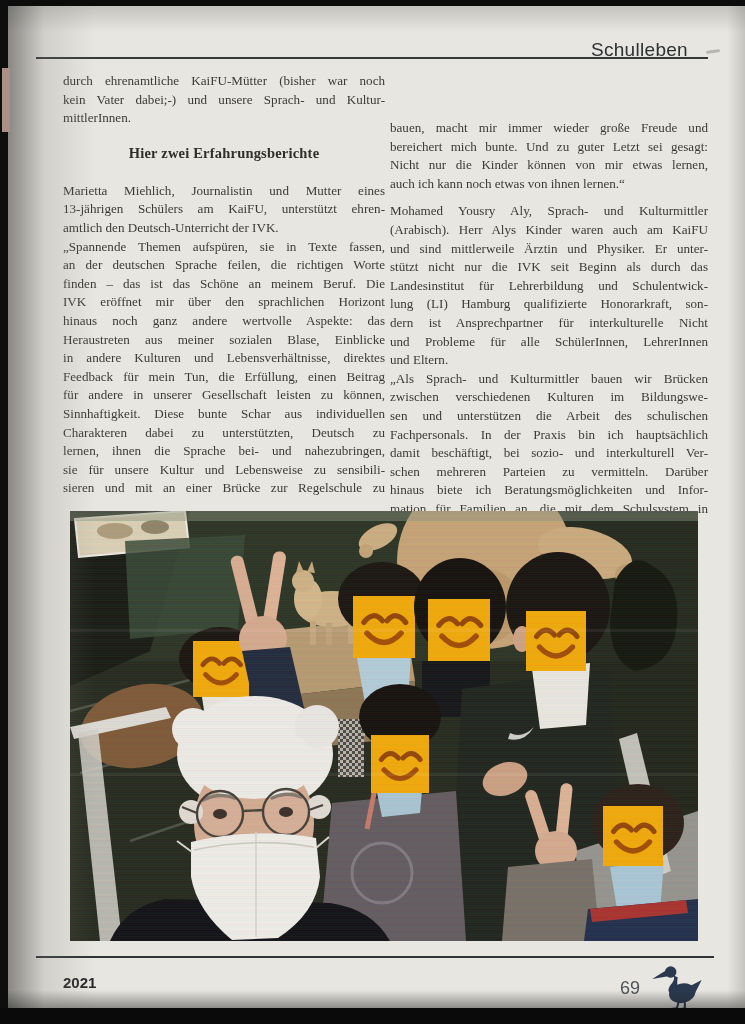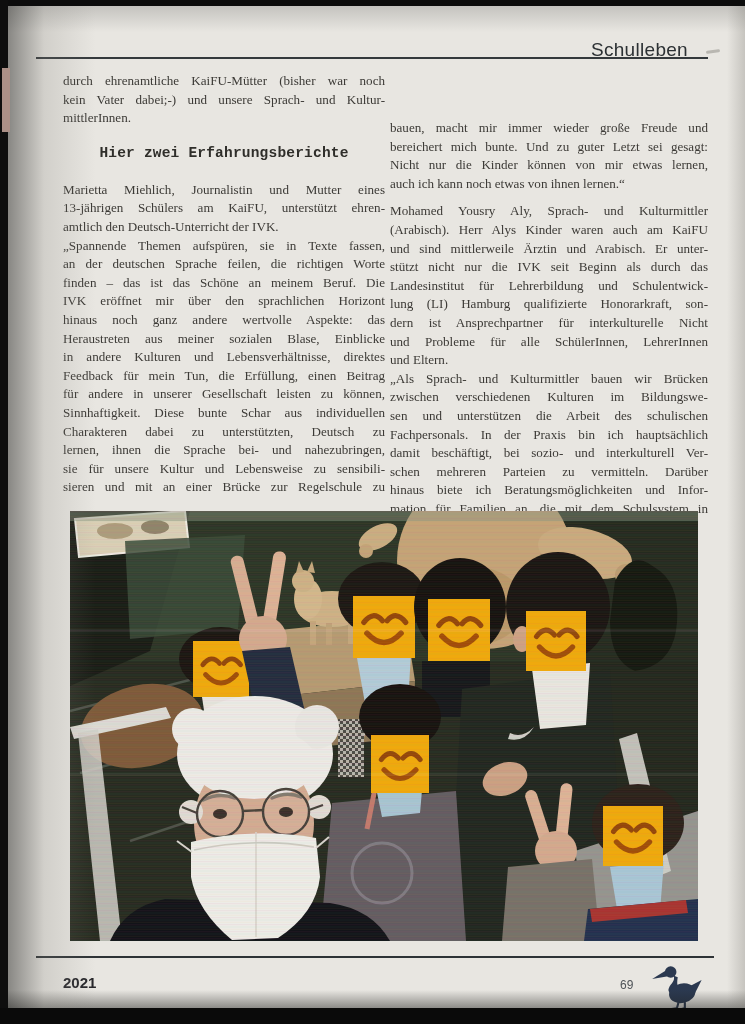--- a/index.html
+++ b/index.html
@@ -41,34 +41,34 @@
     position:absolute;left:55px;top:66px;width:645px;
     display:flex;gap:5px;
     font-family:"Liberation Serif",serif;
     font-size:13.1px;color:#3c3a36;
   }
   .col{width:322px;}
   .col+.col{width:318px;margin-top:47px;}
   .line{line-height:18.6px;height:18.6px;overflow:hidden;text-align:justify;text-align-last:justify;}
   .line-end{text-align-last:left;}
   .col-heading{
-    font-family:Liberation Mono, monospace;font-weight:bold;
+    font-family:Liberation Serif, serif;font-weight:bold;
     font-size:14.5px;color:#2f2e2a;text-align:center;
     margin:17px 0 20px 0;letter-spacing:0.2px;
   }
   .gap{height:9px;}
 
   
   .photo{position:absolute;left:62px;top:505px;width:628px;height:430px;background:#23281d;}
   .photo svg{display:block;}
 
   
   .footer-rule{position:absolute;top:950px;left:28px;width:678px;height:2px;background:#2e3336;}
   .footer-year{position:absolute;left:55px;top:968px;font-size:15px;font-weight:bold;color:#27272b;}
-  .footer-pagenum{position:absolute;left:612px;top:972px;font-size:12px;color:#4e5358;}
+  .footer-pagenum{position:absolute;left:612px;top:972px;font-size:18px;color:#4e5358;}
   .footer-logo{position:absolute;left:639px;top:958px;width:58px;height:46px;}
 </style>
 </head>
 <body>
 
 <div class="page">
 
   <div class="section-header">Schulleben</div>
   <div class="header-rule"></div>
   <div class="smudge"></div>
@@ -107,21 +107,21 @@
         <div>
           <div class="line">bauen, macht mir immer wieder große Freude und</div>
           <div class="line">bereichert mich bunte. Und zu guter Letzt sei gesagt:</div>
           <div class="line">Nicht nur die Kinder können von mir etwas lernen,</div>
           <div class="line line-end">auch ich kann noch etwas von ihnen lernen.“</div>
         </div>
         <div class="gap"></div>
         <div>
           <div class="line">Mohamed Yousry Aly, Sprach- und Kulturmittler</div>
           <div class="line">(Arabisch). Herr Alys Kinder waren auch am KaiFU</div>
-          <div class="line">und sind mittlerweile Ärztin und Arabisch. Er unter-</div>
+          <div class="line">und sind mittlerweile Ärztin und Physiker. Er unter-</div>
           <div class="line">stützt nicht nur die IVK seit Beginn als durch das</div>
           <div class="line">Landesinstitut für Lehrerbildung und Schulentwick-</div>
           <div class="line">lung (LI) Hamburg qualifizierte Honorarkraft, son-</div>
           <div class="line">dern ist Ansprechpartner für interkulturelle Nicht</div>
           <div class="line">und Probleme für alle SchülerInnen, LehrerInnen</div>
           <div class="line line-end">und Eltern.</div>
         </div>
         <div>
           <div class="line">„Als Sprach- und Kulturmittler bauen wir Brücken</div>
           <div class="line">zwischen verschiedenen Kulturen im Bildungswe-</div>

